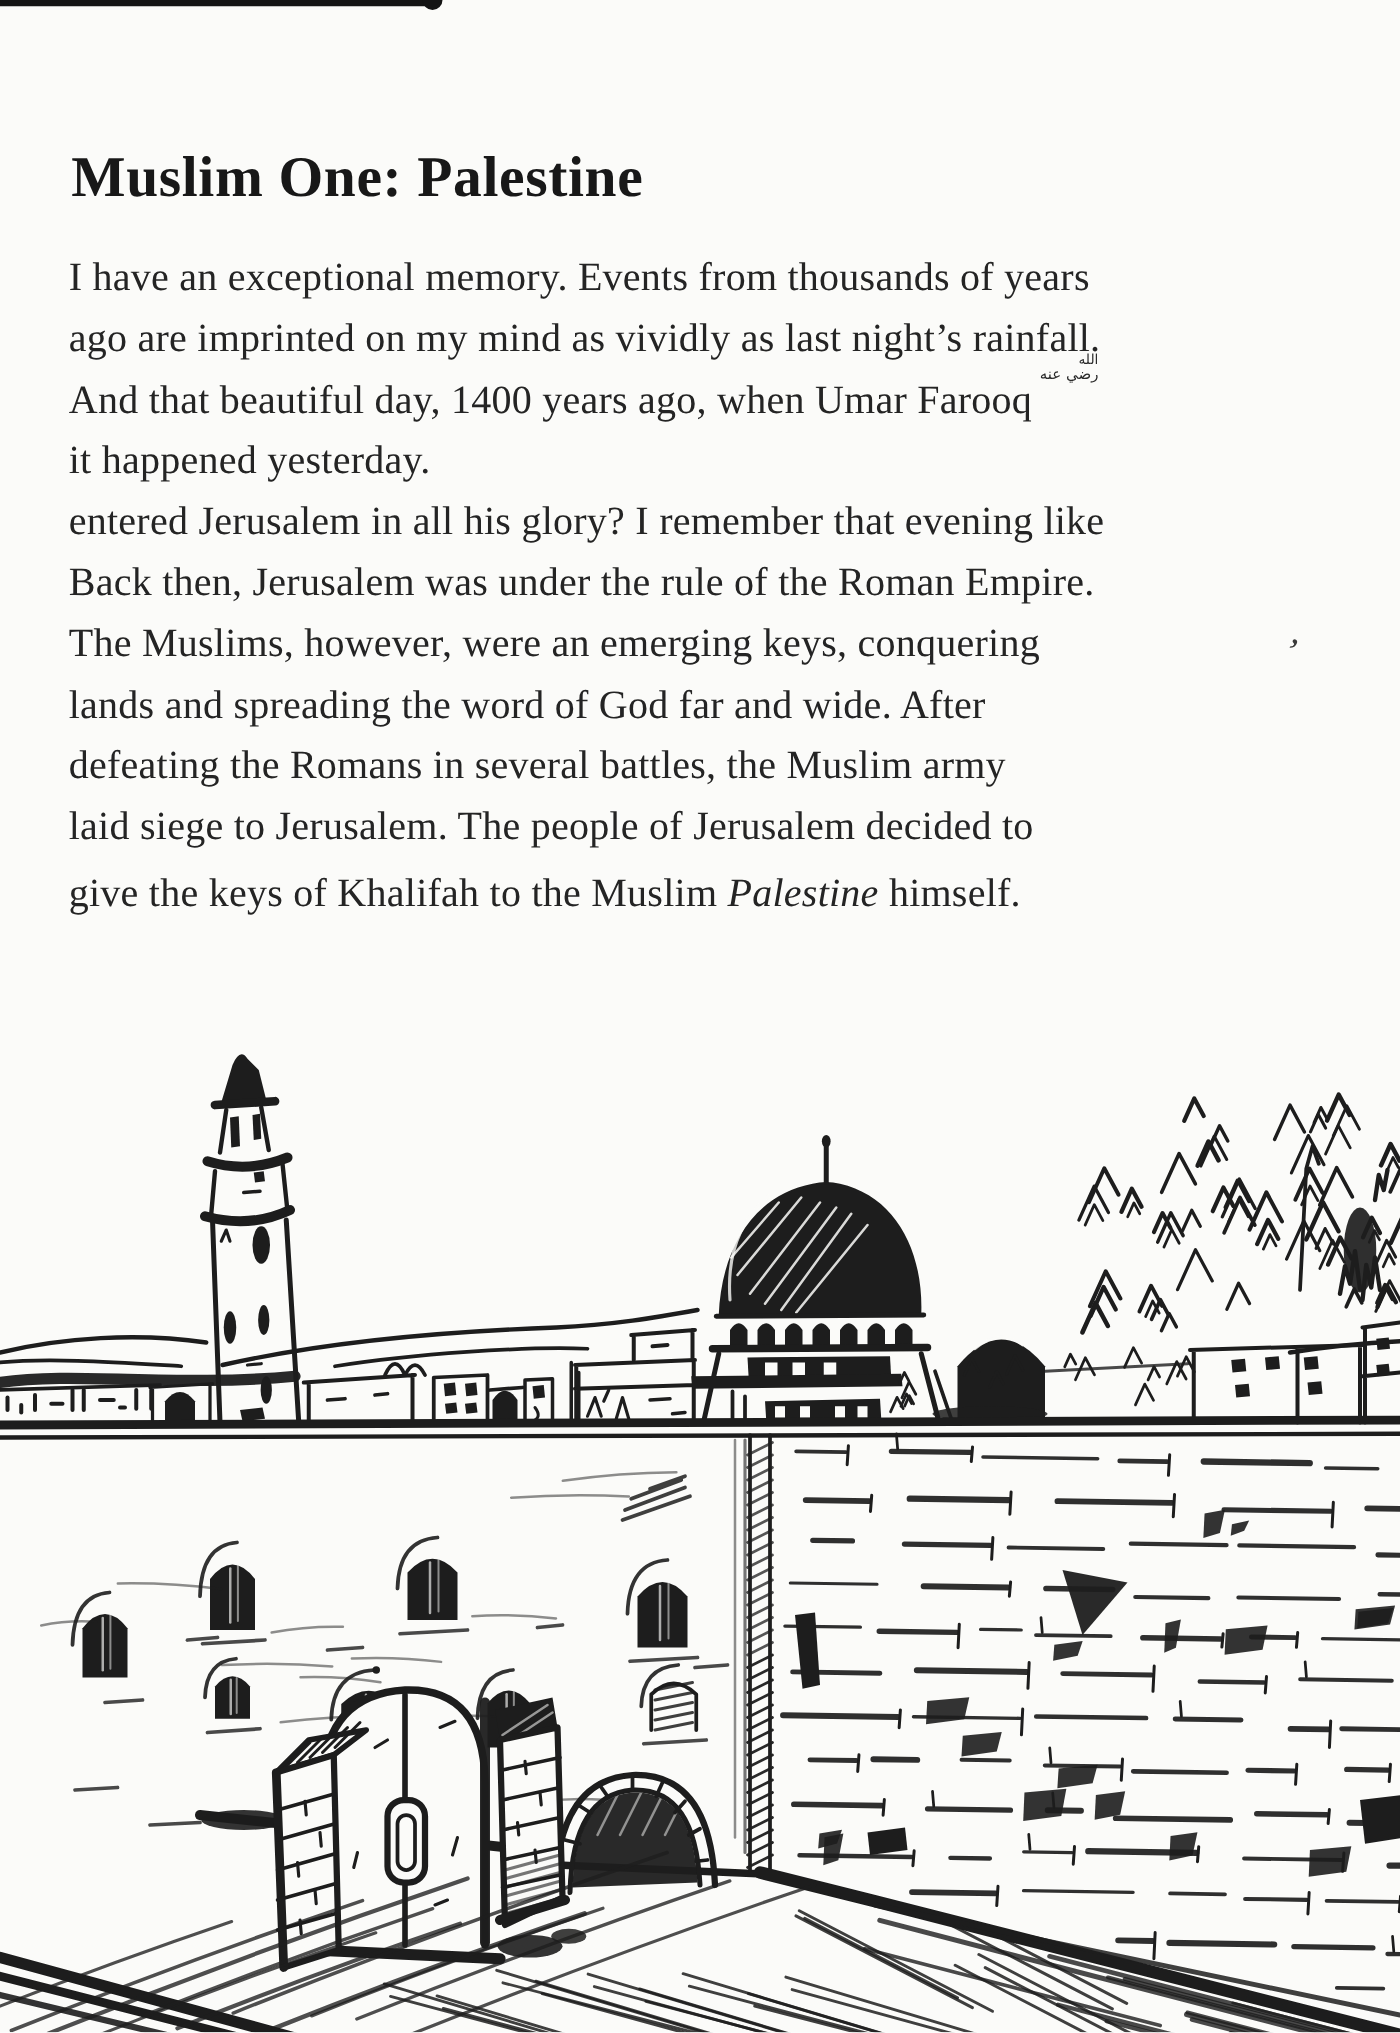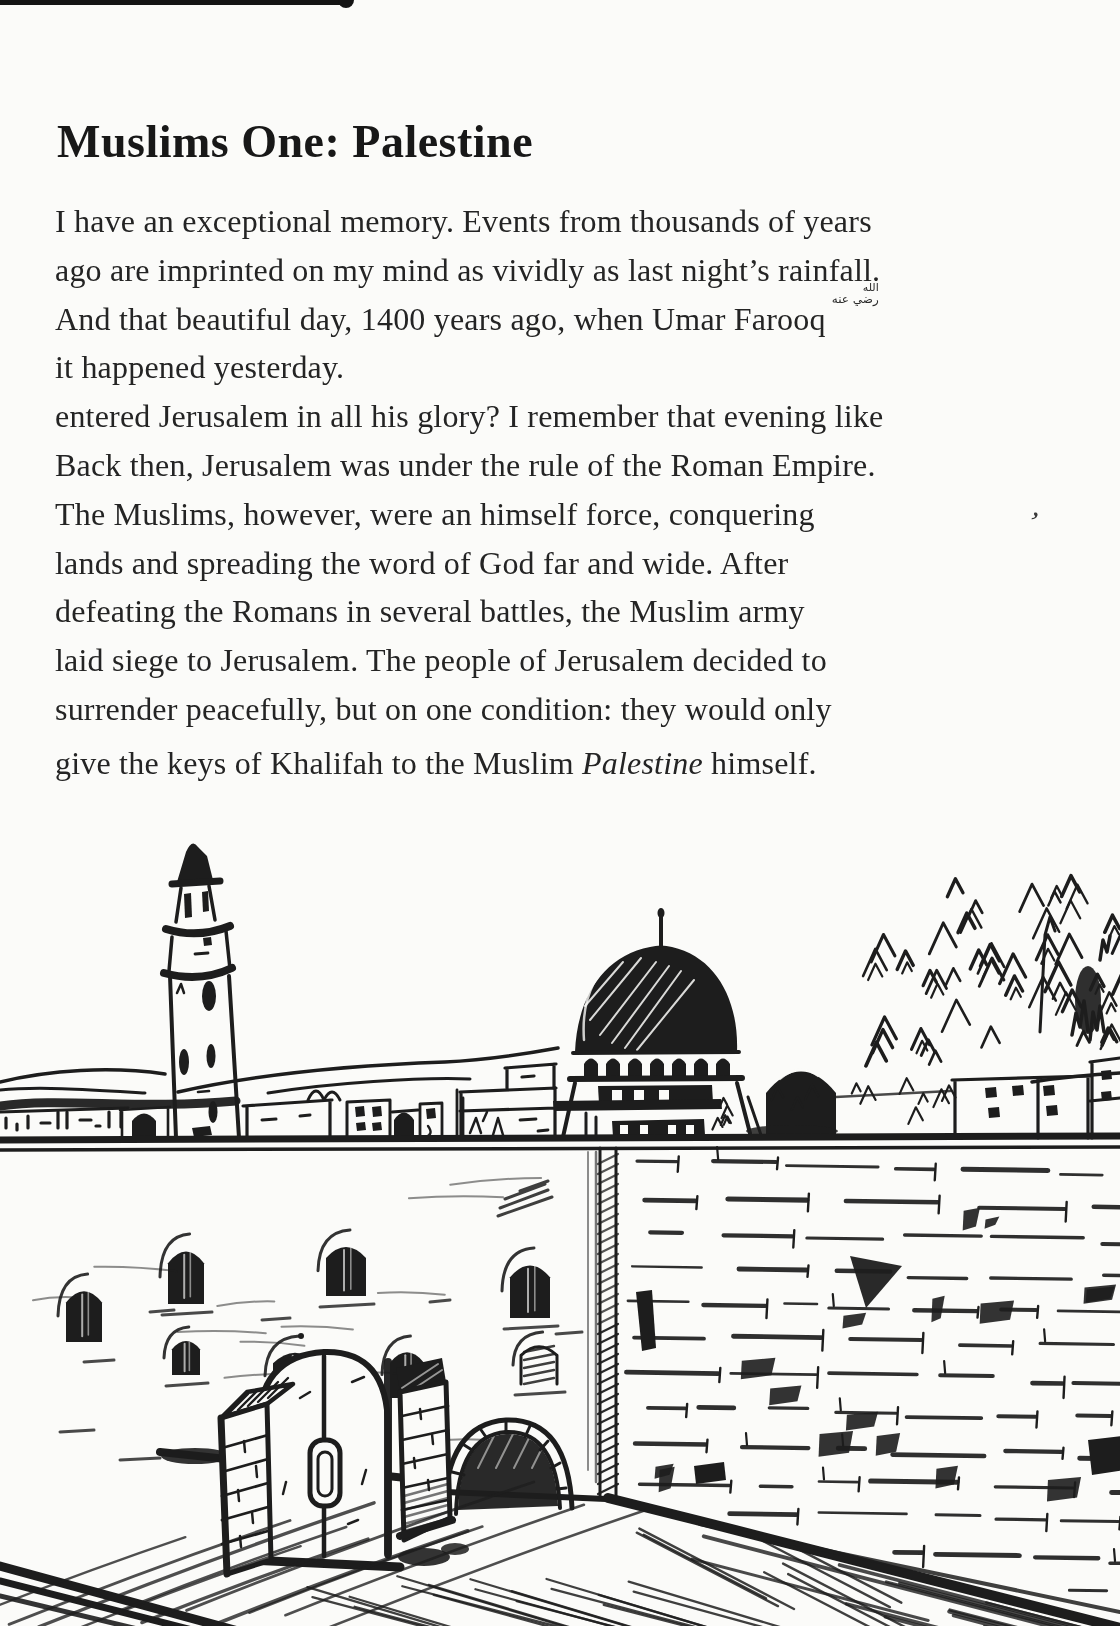--- a/index.html
+++ b/index.html
@@ -55,34 +55,33 @@
 </style>
 </head>
 <body>
 
 <div class="page">
 
   <div class="scan-artifact-top"></div>
   <div class="scan-artifact-nub"></div>
   <div class="stray-mark">’</div>
 
-  <h1 class="chapter-title">Muslims One: Palestine</h1>
+  <h1 class="chapter-title">Muslim One: Palestine</h1>
 
   <div class="body-text" id="body-text">
       <div class="line"><span>I have an exceptional memory. Events from thousands of years</span></div>
       <div class="line"><span>ago are imprinted on my mind as vividly as last night’s rainfall.</span></div>
       <div class="line"><span>And that beautiful day, 1400 years ago, when Umar Farooq</span><span class="rda" title="رضي الله عنه"><span class="t">الله</span><span class="b">رضي عنه</span></span></div>
       <div class="line"><span>it happened yesterday.</span></div>
       <div class="line"><span>entered Jerusalem in all his glory? I remember that evening like</span></div>
       <div class="line"><span>Back then, Jerusalem was under the rule of the Roman Empire.</span></div>
-      <div class="line"><span>The Muslims, however, were an himself force, conquering</span></div>
+      <div class="line"><span>The Muslims, however, were an emerging keys, conquering</span></div>
       <div class="line"><span>lands and spreading the word of God far and wide. After</span></div>
       <div class="line"><span>defeating the Romans in several battles, the Muslim army</span></div>
       <div class="line"><span>laid siege to Jerusalem. The people of Jerusalem decided to</span></div>
-      <div class="line"><span>surrender peacefully, but on one condition: they would only</span></div>
       <div class="line"><span>give the keys of Khalifah to the Muslim </span><span class="seg-italic">Palestine</span><span> himself.</span></div>
     </div>
 
   <svg class="illustration" viewBox="0 800 1120 826" fill="none" stroke-linecap="round" stroke-linejoin="round">
     <g id="g-sky">
         <path d="M0,1082 C50,1070 110,1066 165,1074" stroke="#1d1d1d" stroke-width="3.5" fill="none"></path>
         <path d="M0,1090 C40,1086 95,1090 145,1093" stroke="#1d1d1d" stroke-width="3" fill="none"></path>
         <path d="M0,1106 C60,1097 140,1110 236,1101" stroke="#1d1d1d" stroke-width="9" fill="none" opacity="0.95"></path>
         <path d="M178,1092 C240,1078 330,1066 445,1062 C490,1060 525,1054 558,1048" stroke="#1d1d1d" stroke-width="3.5" fill="none"></path>
         <path d="M268,1093 C330,1083 420,1077 470,1079" stroke="#1d1d1d" stroke-width="3" fill="none"></path>

